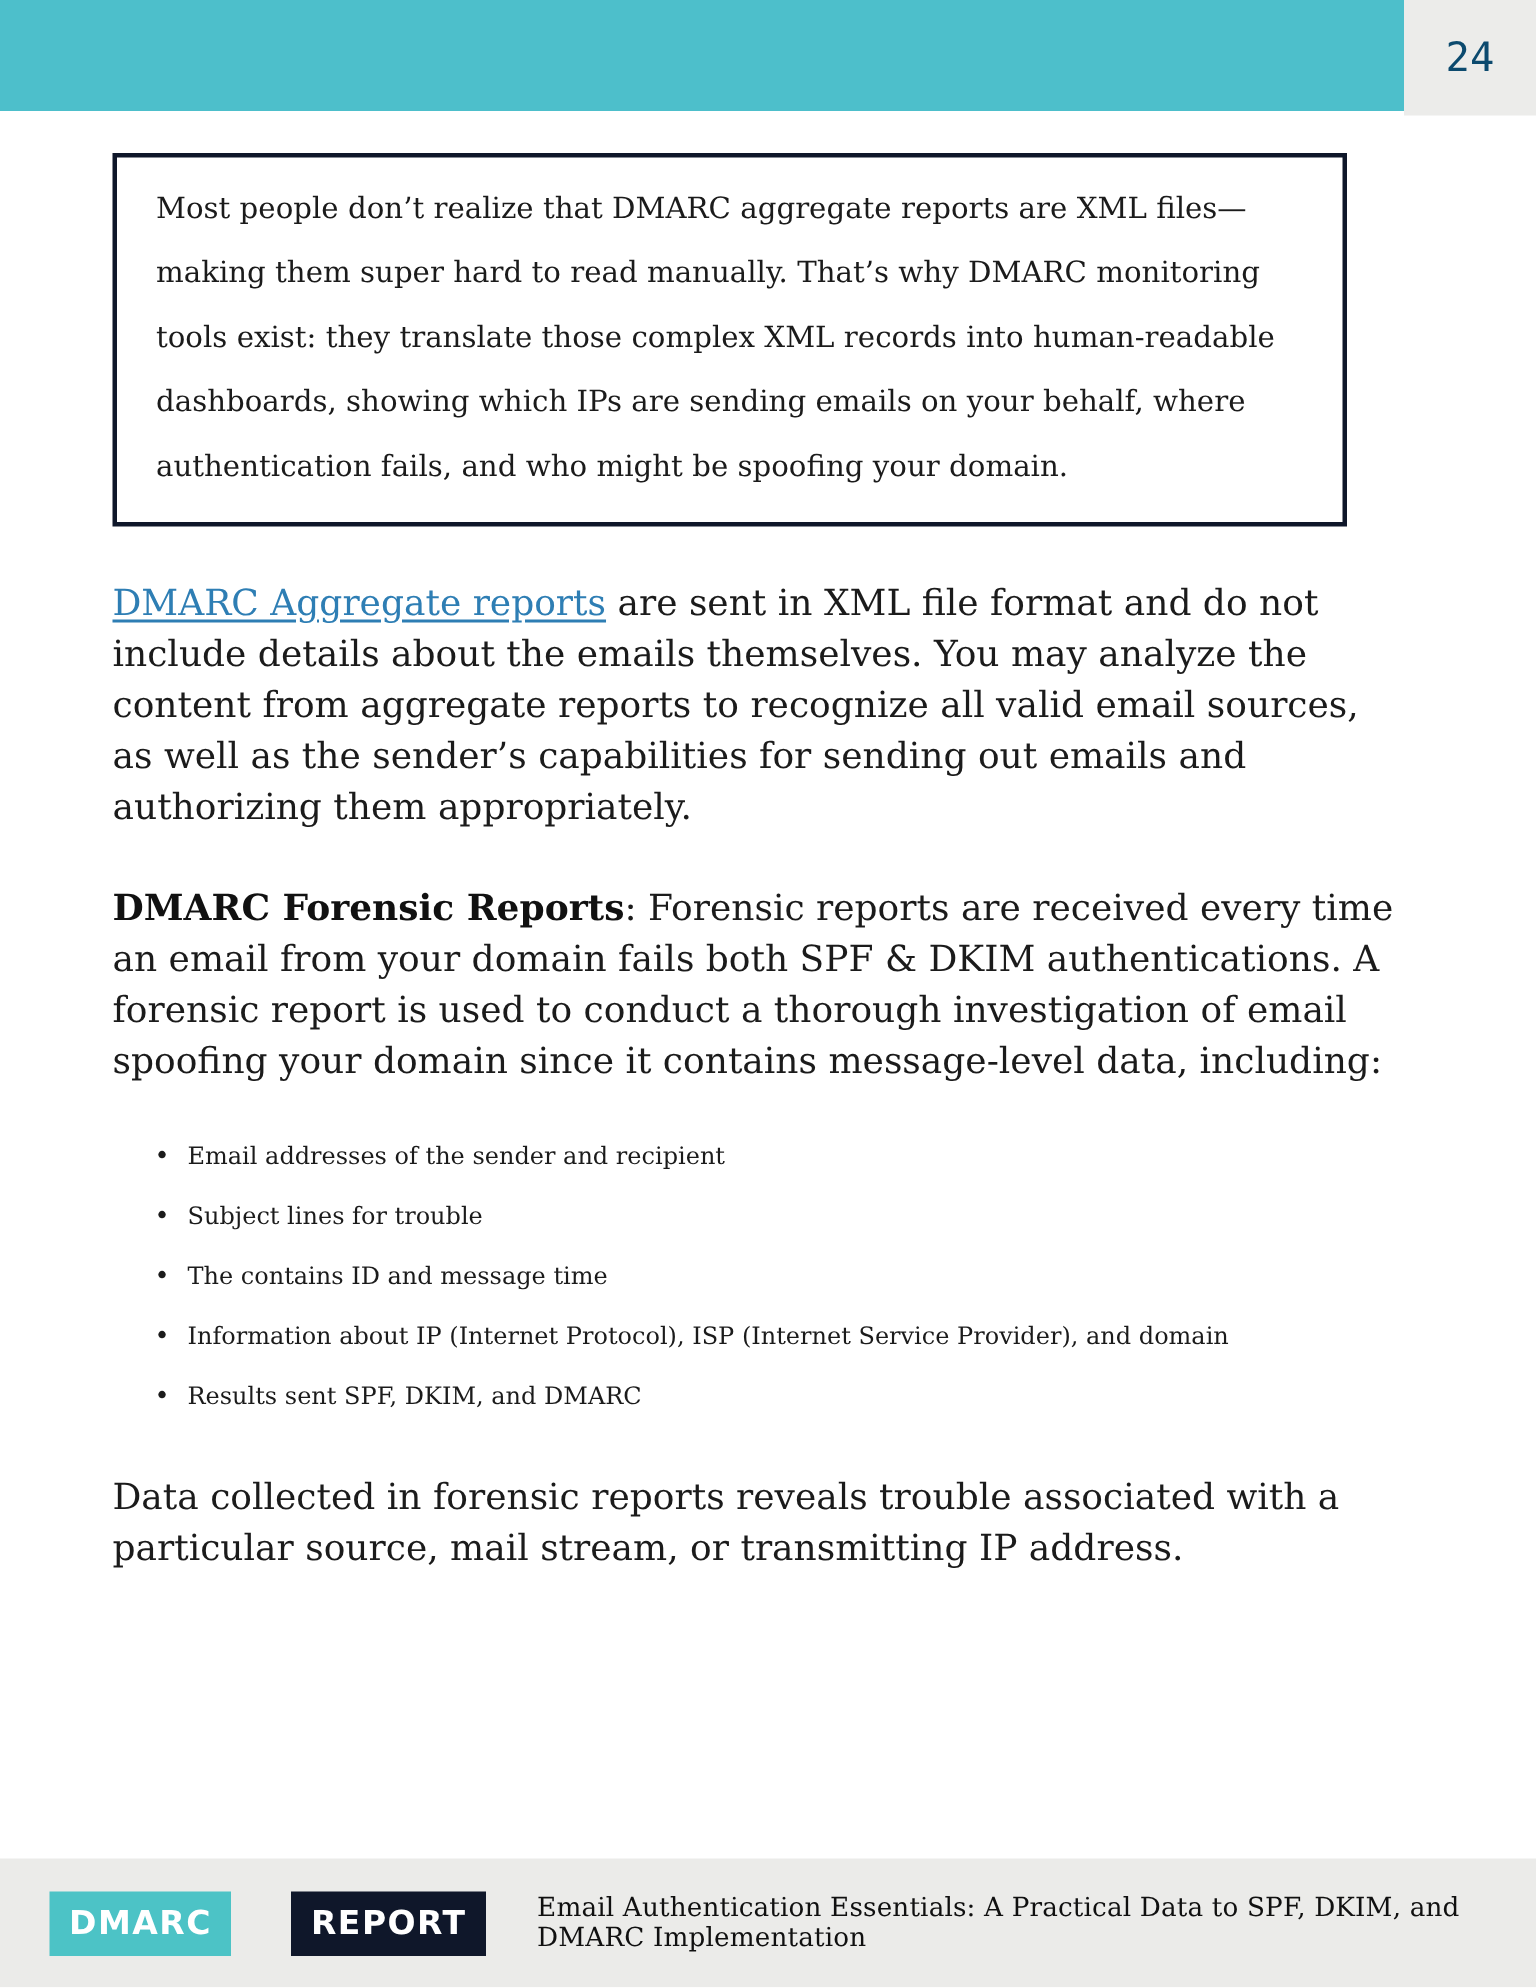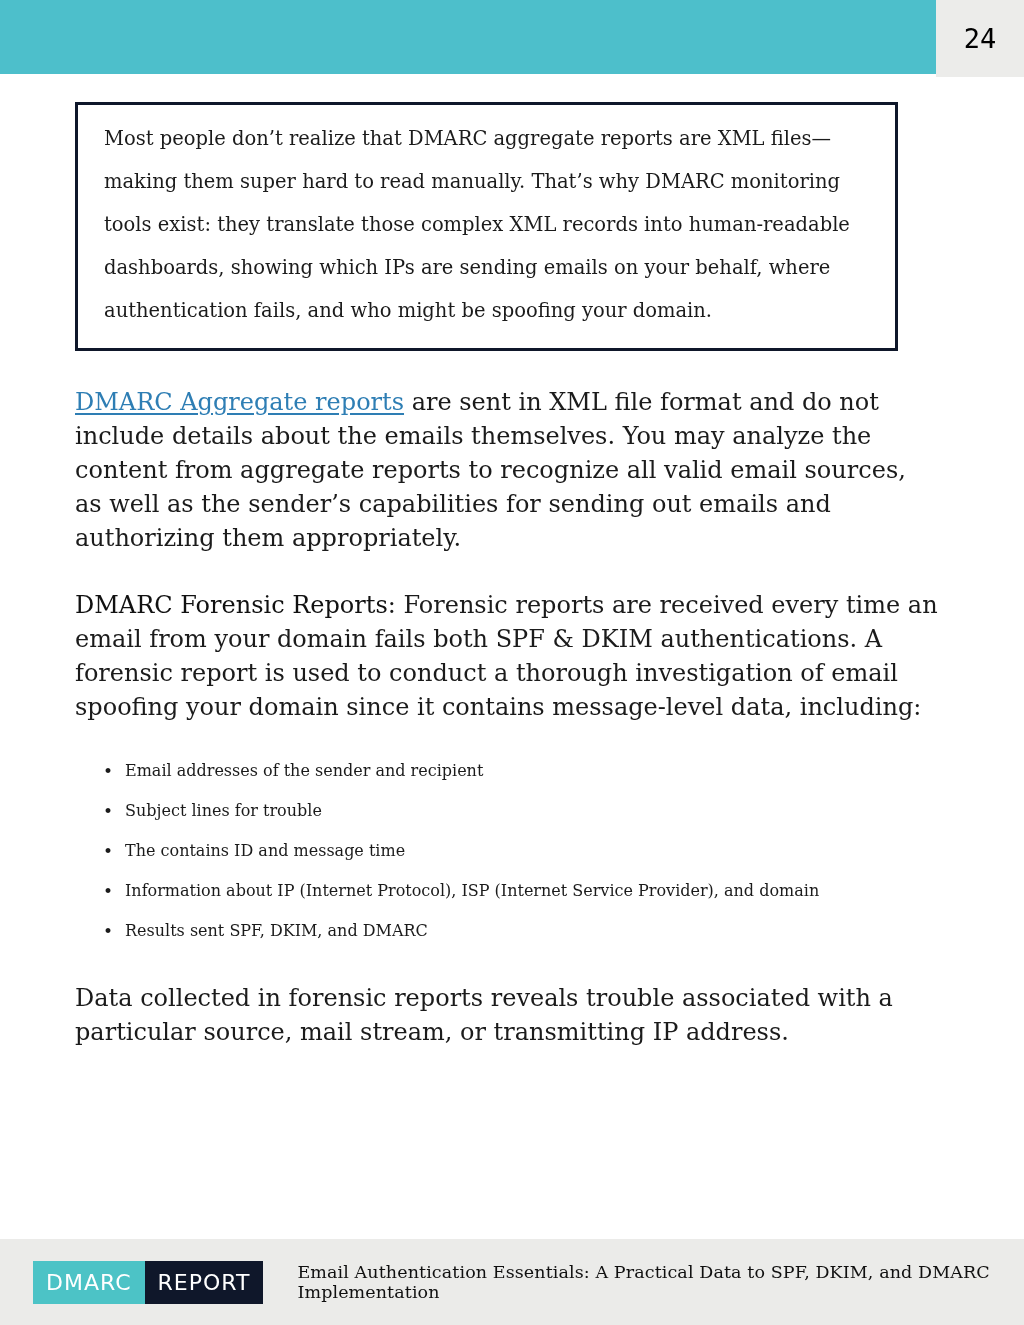--- a/index.html
+++ b/index.html
@@ -26,21 +26,21 @@
   }
   .page-number-box {
     width: 88px;
     height: 77px;
     background: #ececea;
     display: flex;
     align-items: center;
     justify-content: center;
     font-family: "DejaVu Sans Mono", "Liberation Mono", monospace;
     font-size: 27px;
-    color: #000000;
+    color: #0c4a6e;
   }
   
   .content {
     padding: 25px 86px 0 75px;
   }
   .callout {
     border: 3px solid #0f172a;
     width: 823px;
     padding: 12px 42px 16px 26px;
     font-size: 19.5px;
@@ -52,21 +52,21 @@
     font-size: 24px;
     line-height: 34px;
     color: #1b1b1b;
   }
   .para.first { margin-top: 34px; }
   a.doc-link {
     color: #2e7eb4;
     text-decoration: underline;
     text-underline-offset: 3px;
   }
-  .bold-lead { font-weight: normal; color: #111; }
+  .bold-lead { font-weight: bold; color: #111; }
   ul.bullet-list {
     margin-top: 30px;
     padding-left: 50px;
     list-style: none;
   }
   ul.bullet-list li {
     position: relative;
     font-size: 16px;
     line-height: 34px;
     margin-bottom: 6px;
@@ -90,24 +90,25 @@
     background: #ebebe9;
     display: flex;
     align-items: center;
     padding-left: 33px;
   }
   .logo {
     display: flex;
     align-items: stretch;
     height: 43px;
     font-family: "DejaVu Sans", "Liberation Sans", sans-serif;
-    font-weight: normal;
+    font-weight: bold;
     font-size: 22px;
     letter-spacing: 1px;
     color: #ffffff;
+    gap: 40px;
   }
   .logo-dmarc {
     background: #4cc3c6;
     display: flex;
     align-items: center;
     padding: 0 13px;
   }
   .logo-report {
     background: #0f172a;
     display: flex;

